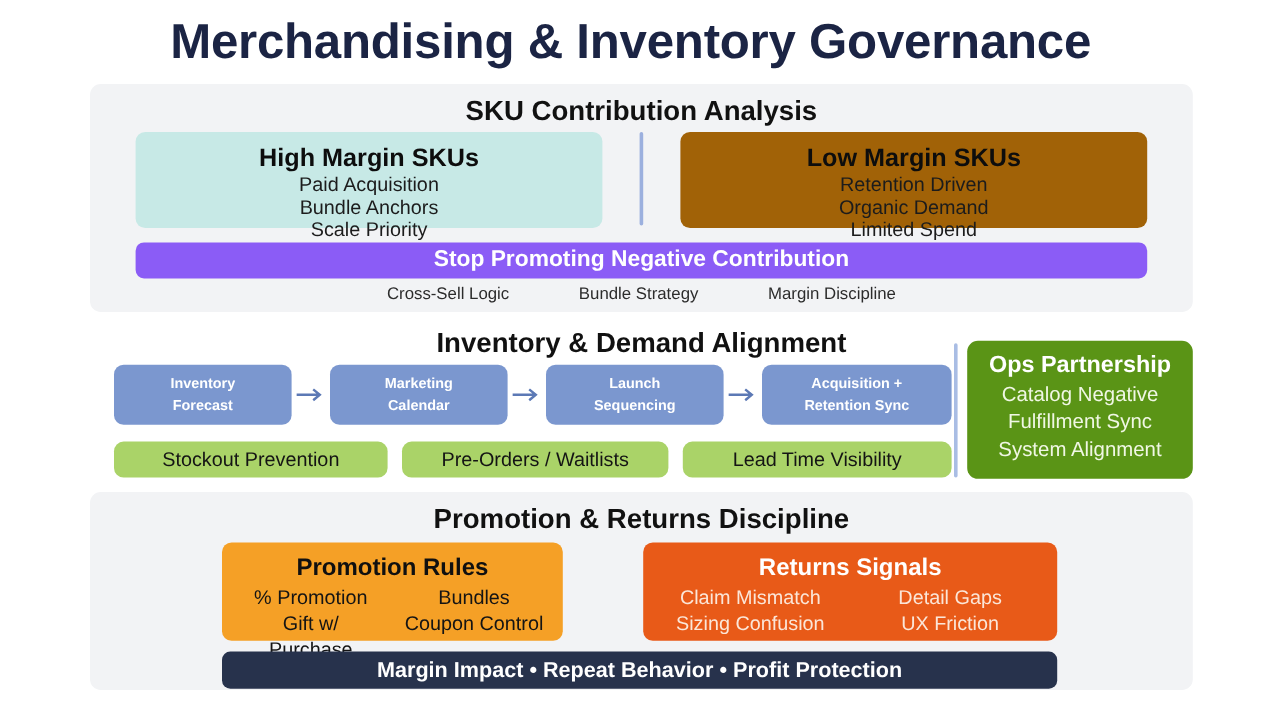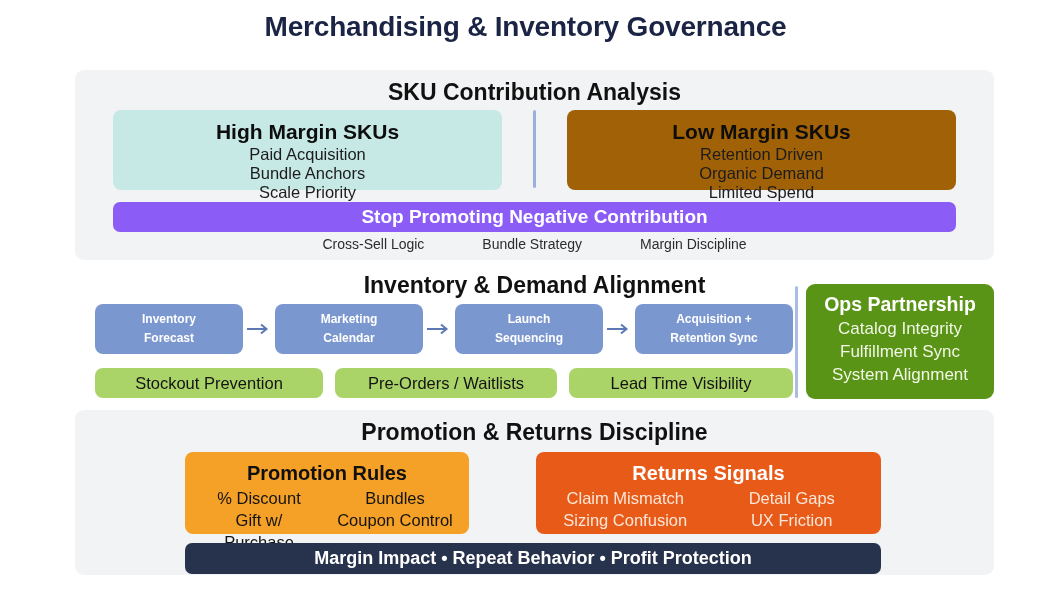--- a/index.html
+++ b/index.html
@@ -15,21 +15,21 @@
     overflow: hidden;
     position: relative;
   }
 
   
   .page-title {
     position: absolute;
     left: 0; top: 11px;
     width: 1051px;
     text-align: center;
-    font-size: 28px;
+    font-size: 41px;
     font-weight: bold;
     color: #1b2444;
     letter-spacing: -0.2px;
   }
 
   
   .panel {
     position: absolute;
     background: #f2f3f5;
     border-radius: 9px;
@@ -286,33 +286,33 @@
   <div class="tag-row">
     <div class="tag-box" style="left:0px;   width:228px;">Stockout Prevention</div>
     <div class="tag-box" style="left:240px; width:222px;">Pre-Orders / Waitlists</div>
     <div class="tag-box" style="left:474px; width:224px;">Lead Time Visibility</div>
   </div>
 
   <div class="inv-divider"></div>
 
   <div id="ops-card">
     <div class="card-head">Ops Partnership</div>
-    <div class="card-line">Catalog Integrity</div>
+    <div class="card-line">Catalog Negative</div>
     <div class="card-line">Fulfillment Sync</div>
     <div class="card-line">System Alignment</div>
   </div>
 </div>
 
 <div class="panel" id="sec-promo">
   <div class="panel-title">Promotion &amp; Returns Discipline</div>
 
   <div class="promo-card" id="promo-rules">
     <div class="card-head">Promotion Rules</div>
     <div class="grid2">
-      <span>% Discount</span>
+      <span>% Promotion</span>
       <span>Bundles</span>
       <span>Gift w/ Purchase</span>
       <span>Coupon Control</span>
     </div>
   </div>
 
   <div class="promo-card" id="returns-signals">
     <div class="card-head">Returns Signals</div>
     <div class="grid2">
       <span>Claim Mismatch</span>

